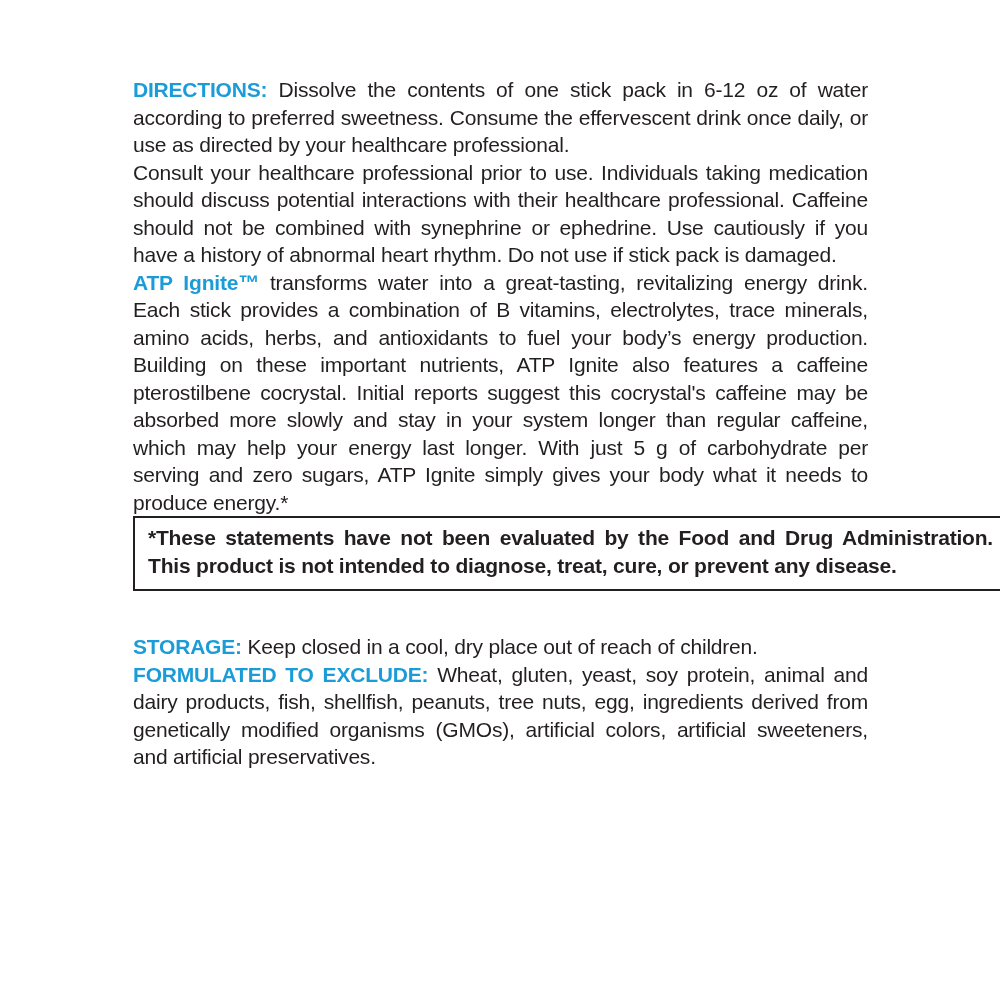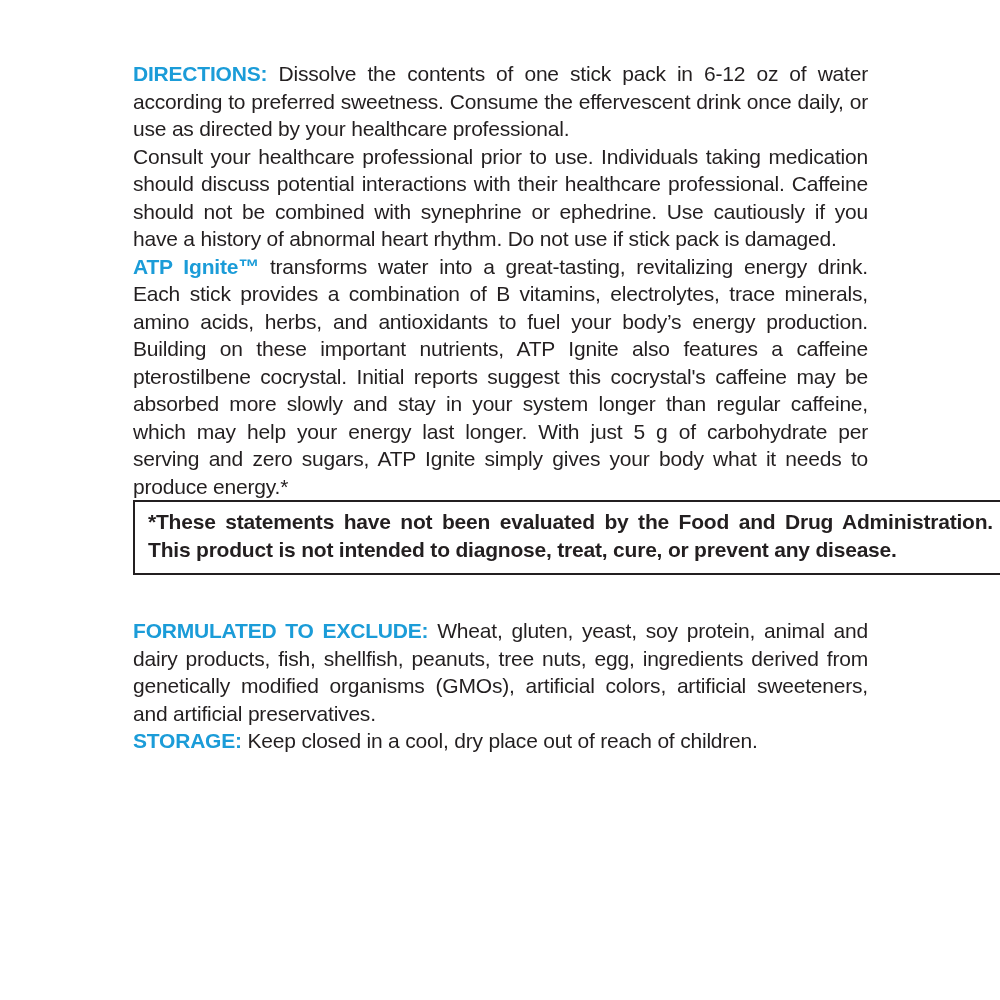--- a/index.html
+++ b/index.html
@@ -12,21 +12,21 @@
     width: 1000px;
     height: 1000px;
     background: #ffffff;
     font-family: "Liberation Sans", "DejaVu Sans", sans-serif;
     color: #231f20;
     overflow: hidden;
   }
   .content {
     position: absolute;
     left: 133px;
-    top: 60px;
+    top: 76px;
     width: 735px;
   }
   p.para {
     margin: 0;
     font-size: 21px;
     line-height: 27.5px;
     text-align: justify;
     letter-spacing: -0.2px;
     color: #231f20;
   }
@@ -56,18 +56,18 @@
     <p class="para gap-lg"><span class="heading">DIRECTIONS:</span> <span>Dissolve the contents of one stick pack in 6-12 oz of water according to preferred sweetness. Consume the effervescent drink once daily, or use as directed by your healthcare professional.</span></p>
 
     <p class="para gap-md"><span>Consult your healthcare professional prior to use. Individuals taking medication should discuss potential interactions with their healthcare professional. Caffeine should not be combined with synephrine or ephedrine. Use cautiously if you have a history of abnormal heart rhythm. Do not use if stick pack is damaged.</span></p>
 
     <p class="para gap-md"><span class="heading">ATP Ignite™</span> <span>transforms water into a great-tasting, revitalizing energy drink. Each stick provides a combination of B vitamins, electrolytes, trace minerals, amino acids, herbs, and antioxidants to fuel your body’s energy production. Building on these important nutrients, ATP Ignite also features a caffeine pterostilbene cocrystal. Initial reports suggest this cocrystal's caffeine may be absorbed more slowly and stay in your system longer than regular caffeine, which may help your energy last longer. With just 5 g of carbohydrate per serving and zero sugars, ATP Ignite simply gives your body what it needs to produce energy.*</span></p>
 
     <div class="disclaimer-box gap-box">
       <p class="para"><span>*These statements have not been evaluated by the Food and Drug Administration. This product is not intended to diagnose, treat, cure, or prevent any disease.</span></p>
     </div>
 
+    <p class="para gap-md"><span class="heading">STORAGE:</span> <span>Keep closed in a cool, dry place out of reach of children.</span></p>
+
     <p class="para"><span class="heading">FORMULATED TO EXCLUDE:</span> <span>Wheat, gluten, yeast, soy protein, animal and dairy products, fish, shellfish, peanuts, tree nuts, egg, ingredients derived from genetically modified organisms (GMOs), artificial colors, artificial sweeteners, and artificial preservatives.</span></p>
-
-    <p class="para gap-md"><span class="heading">STORAGE:</span> <span>Keep closed in a cool, dry place out of reach of children.</span></p>
 
   </div>
 </div>
 
 </body></html>

